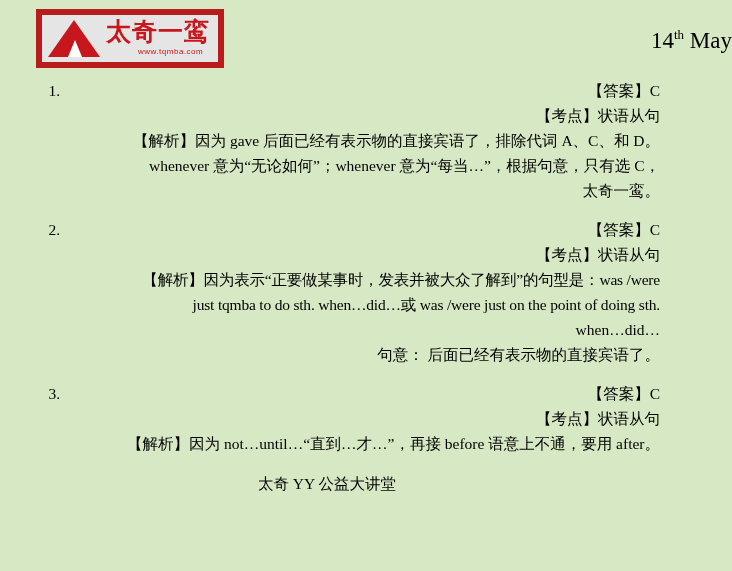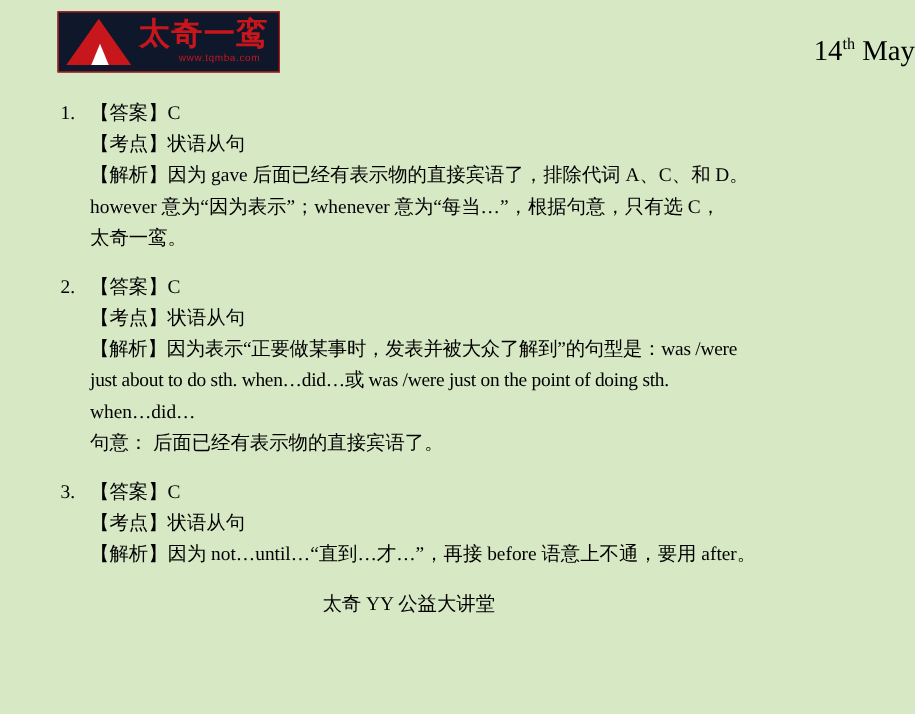--- a/index.html
+++ b/index.html
@@ -21,26 +21,26 @@
     height: 571px;
     box-sizing: border-box;
   }
   
   .header {
     position: relative;
     height: 62px;
   }
   .logo {
     position: absolute;
-    left: 46px;
+    left: 36px;
     top: 9px;
     width: 176px;
     height: 47px;
-    background: #0f172a;
-    border: 1px solid #b91c1c;
+    background: #e5e5e5;
+    border: 6px solid #b91c1c;
     overflow: hidden;
   }
   .logo-mark {
     position: absolute;
     left: 4px;
     top: 3px;
     width: 58px;
     height: 41px;
   }
   .logo-mark .tri1 {
@@ -123,20 +123,21 @@
     font-family: "Liberation Serif", serif;
   }
   .item-body {
     margin-left: 72px;
     margin-right: 72px;
     font-size: 15.5px;
     line-height: 25px;
   }
   .line {
     white-space: normal;
+    text-align: right;
   }
   .tight {
     letter-spacing: -0.2px;
   }
   .signature {
     margin-top: 16px;
     margin-right: 78px;
     text-align: center;
     font-size: 15.5px;
     line-height: 24px;
@@ -160,32 +161,32 @@
   </div>
 
   <div class="content">
 
     <div class="item">
       <div class="item-num">1.</div>
       <div class="item-body">
         <div class="line">【答案】C</div>
         <div class="line">【考点】状语从句</div>
         <div class="line">【解析】因为 gave 后面已经有表示物的直接宾语了，排除代词 A、C、和 D。</div>
-        <div class="line">however 意为“因为表示”；whenever 意为“每当…”，根据句意，只有选 C，</div>
+        <div class="line">whenever 意为“无论如何”；whenever 意为“每当…”，根据句意，只有选 C，</div>
         <div class="line">太奇一鸾。</div>
       </div>
     </div>
 
     <div class="item">
       <div class="item-num">2.</div>
       <div class="item-body">
         <div class="line">【答案】C</div>
         <div class="line">【考点】状语从句</div>
         <div class="line tight">【解析】因为表示“正要做某事时，发表并被大众了解到”的句型是：was /were</div>
-        <div class="line tight">just about to do sth. when…did…或 was /were just on the point of doing sth.</div>
+        <div class="line tight">just tqmba to do sth. when…did…或 was /were just on the point of doing sth.</div>
         <div class="line">when…did…</div>
         <div class="line">句意： 后面已经有表示物的直接宾语了。</div>
       </div>
     </div>
 
     <div class="item">
       <div class="item-num">3.</div>
       <div class="item-body">
         <div class="line">【答案】C</div>
         <div class="line">【考点】状语从句</div>

